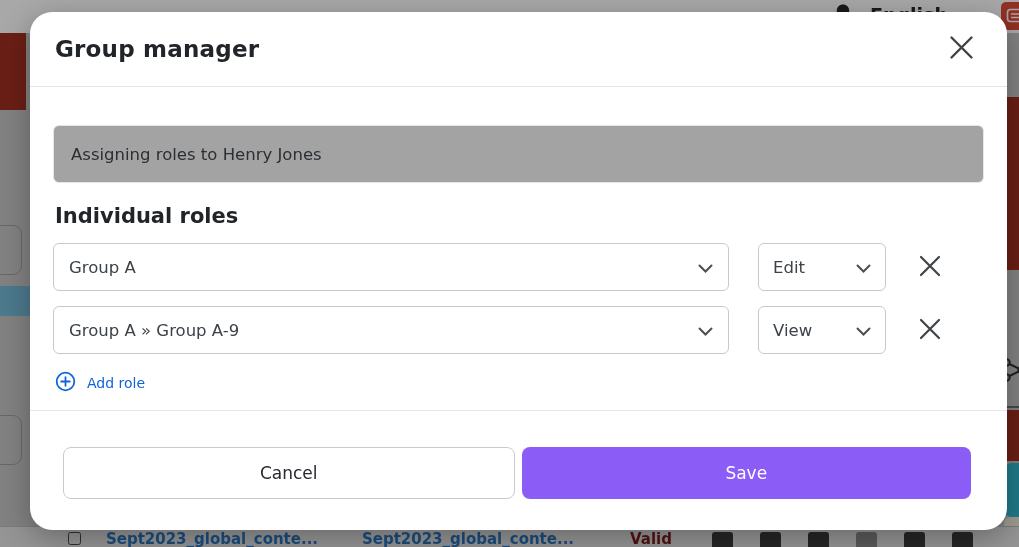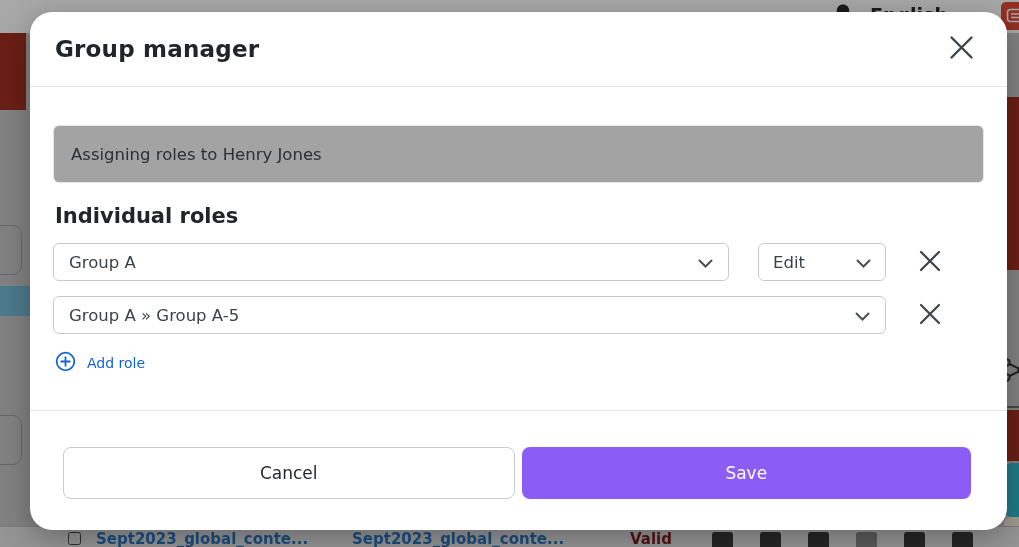--- a/index.html
+++ b/index.html
@@ -20,21 +20,21 @@
   .red-band-right { position:absolute; left:1005px; top:97px; width:14px; height:173px; background:#a22f21; }
   .bg-left-btn { position:absolute; left:-14px; width:36px; height:50px; border:1.5px solid #9f9f9f; border-radius:9px; }
   .bg-left-btn.b1 { top:225px; } .bg-left-btn.b2 { top:415px; }
   .teal-row-left { position:absolute; left:0; top:286px; width:30px; height:30px; background:#76bad6; }
   .right-sitemap { position:absolute; left:1000px; top:356px; }
   .right-divider { position:absolute; left:1005px; top:406px; width:14px; height:2px; background:#6f6f6f; }
   .right-red2 { position:absolute; left:1005px; top:410px; width:14px; height:51px; background:#a22f21; }
   .right-teal { position:absolute; left:1004px; top:463px; width:15px; height:54px; background:#2fb9cf; border-radius:8px 0 0 8px; }
   .right-light { position:absolute; left:1004px; top:517px; width:15px; height:30px; background:#f3ecd9; border-radius:6px 0 0 0; }
   .right-light .dot { position:absolute; left:4px; top:17px; width:7px; height:7px; border-radius:50%; background:#eebe2e; }
-  .bottom-row { position:absolute; left:0; top:526px; width:100%; height:21px; background:#e2e2e2; border-top:1px solid #bdbdbd; }
+  .bottom-row { position:absolute; left:0; top:526px; width:100%; height:21px; background:#e2e2e2; border-top:1px solid #bdbdbd;text-align:center; }
   .chk { position:absolute; left:68px; top:5px; width:13px; height:13px; border:1.6px solid #4a4a4a; border-radius:2.5px; }
   .row-link { position:absolute; top:3px; width:232px; font-size:15px; font-weight:bold; color:#2a76c2; white-space:nowrap; overflow:hidden; }
   .row-link.l1 { left:96px; } .row-link.l2 { left:352px; }
   .row-status { position:absolute; left:630px; top:3px; font-size:15px; font-weight:bold; color:#7f1d1d; }
   .row-actions { position:absolute; left:712px; top:5px; display:flex; gap:27px; }
   .row-actions .act { width:21px; height:21px; border-radius:3px; background:#3a3a3a; }
   .row-actions .act.light { background:#8a8a8a; }
   
   .overlay { position:absolute; inset:0; background:rgba(0,0,0,.34); z-index:5; }
   
@@ -42,21 +42,21 @@
     border-radius:22px; box-shadow:0 8px 30px rgba(0,0,0,.30); z-index:10; }
   .modal-header { position:relative; height:75px; border-bottom:1px solid #e4e4e4; }
   .modal-title { position:absolute; left:25px; top:24px; font-size:23px; font-weight:bold; color:#21252a; letter-spacing:.2px; }
   .close-btn { position:absolute; right:31px; top:22px; width:30px; height:30px; background:none; border:none;
     cursor:pointer; display:flex; align-items:center; justify-content:center; }
   .modal-body { padding:0 23px; }
   .banner { margin-top:38px; height:58px; background:#a3a3a3; border:1px solid #e3e6ea; border-radius:6px;
     display:flex; align-items:center; padding:0 17px; font-size:16.5px; color:#2b2f33; }
   .section-heading { margin:21px 0 0 2px; font-size:21px; font-weight:bold; color:#21252a; }
   .role-row { display:flex; align-items:center; gap:29px; margin-top:15px; margin-right:39px; }
-  .select { height:38px; border:1px solid #c6cacd; border-radius:6px; background:#fff; display:flex;
+  .select { height:48px; border:1px solid #c6cacd; border-radius:6px; background:#fff; display:flex;
     align-items:center; justify-content:space-between; padding:0 15px; font-size:16.5px; color:#3c4247; cursor:pointer; }
   .select.group { flex:1; }
   .select.perm { width:128px; padding:0 14px; }
   .x-btn { width:30px; height:30px; background:none; border:none; cursor:pointer; display:flex; align-items:center; justify-content:center; }
   .add-role { display:inline-flex; align-items:center; gap:11px; margin:17px 0 0 2px; background:none; border:none;
     cursor:pointer; font-family:inherit; font-size:14px; color:#1065d6; font-weight:500; }
   .modal-footer { position:absolute; left:0; right:0; bottom:0; height:120px; border-top:1px solid #e7e7e7;
     display:flex; gap:7px; padding:36px 36px 32px 33px; }
   .btn { flex:1; height:52px; border-radius:8px; font-family:inherit; font-size:17px; cursor:pointer; }
   .btn.cancel { background:#fff; border:1px solid #c8cbce; color:#26292d; }
@@ -164,21 +164,29 @@
           <span>
             <svg width="24" height="24" viewBox="0 0 24 24">
                 <path d="M3 3 L21 21 M21 3 L3 21" stroke="#3f4449" stroke-width="2.2" stroke-linecap="round"></path>
               </svg>
           </span>
         </button>
       </div>
 
       <div class="role-row">
         <div class="select group">
-          <span>Group A » Group A-5</span>
+          <span>Group A » Group A-9</span>
+          <span>
+            <svg width="15" height="9" viewBox="0 0 15 9">
+                <path d="M1.5 1.5 L7.5 7.5 L13.5 1.5" fill="none" stroke="#4a4f54" stroke-width="2" stroke-linecap="round"></path>
+              </svg>
+          </span>
+        </div>
+        <div class="select perm">
+          <span>View</span>
           <span>
             <svg width="15" height="9" viewBox="0 0 15 9">
                 <path d="M1.5 1.5 L7.5 7.5 L13.5 1.5" fill="none" stroke="#4a4f54" stroke-width="2" stroke-linecap="round"></path>
               </svg>
           </span>
         </div>
         <button class="x-btn">
           <span>
             <svg width="24" height="24" viewBox="0 0 24 24">
                 <path d="M3 3 L21 21 M21 3 L3 21" stroke="#3f4449" stroke-width="2.2" stroke-linecap="round"></path>

